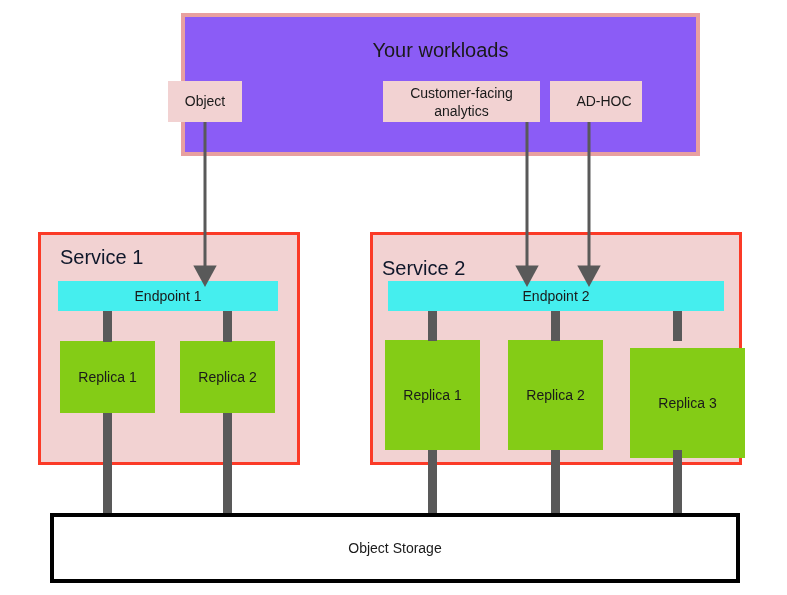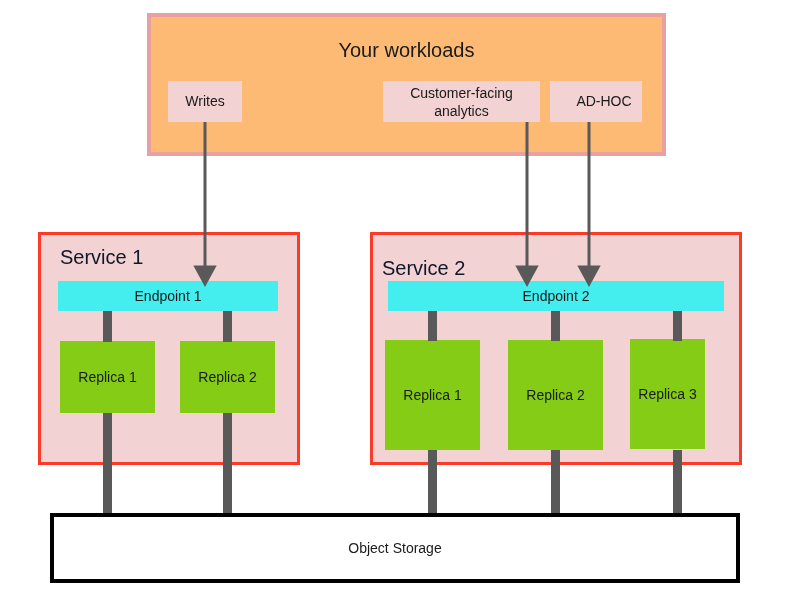--- a/index.html
+++ b/index.html
@@ -23,22 +23,23 @@
     box-sizing: border-box;
     display: flex;
     align-items: center;
     justify-content: center;
     text-align: center;
     color: #1a1a1a;
   }
   
   .workloads-box {
     border: 4px solid #e8a0a0;
-    background: #fdba74;
+    background: #8b5cf6;
     display: block;
+    margin-left: 34px;
   }
   .workloads-title {
     position: absolute;
     width: 100%;
     text-align: center;
     color: #1a1a1a;
     font-size: 20px;
     font-family: "Liberation Sans", sans-serif;
   }
   
@@ -96,21 +97,21 @@
 <body>
 
 <div id="canvas">
 
   <div class="node workloads-box" id="workloads-box" style="left: 147px; top: 13px; width: 519px; height: 143px;">
     <div class="workloads-title" id="workloads-title" style="top: 22px;">Your workloads</div>
   </div>
 
   <div id="chips-layer">
       <div class="node chip" style="left: 168px; top: 81px; width: 74px; height: 41px;">
-        <span>Writes</span>
+        <span>Object</span>
       </div>
       <div class="node chip" style="left: 383px; top: 81px; width: 157px; height: 41px; align-items: flex-end;">
         <span>Customer-facing analytics</span>
       </div>
       <div class="node chip" style="left: 550px; top: 81px; width: 92px; height: 41px; padding-left: 20px;">
         <span>AD-HOC</span>
       </div>
     </div>
 
   <div id="services-layer">
@@ -129,21 +130,21 @@
       <div class="service-title" style="left: 382px; top: 257px;">Service 2</div>
       <div class="node endpoint" style="left: 388px; top: 281px; width: 336px; height: 30px;">
         <span>Endpoint 2</span>
       </div>
       <div class="node replica" style="left: 385px; top: 340px; width: 95px; height: 110px;">
         <span>Replica 1</span>
       </div>
       <div class="node replica" style="left: 508px; top: 340px; width: 95px; height: 110px;">
         <span>Replica 2</span>
       </div>
-      <div class="node replica" style="left: 630px; top: 339px; width: 75px; height: 110px;">
+      <div class="node replica" style="left: 630px; top: 348px; width: 115px; height: 110px;">
         <span>Replica 3</span>
       </div>
     </div>
 
   <div id="connectors-layer">
       <div class="connector" style="left: 103px; top: 311px; width: 9px; height: 31px;"></div>
       <div class="connector" style="left: 223px; top: 311px; width: 9px; height: 31px;"></div>
       <div class="connector" style="left: 428px; top: 311px; width: 9px; height: 30px;"></div>
       <div class="connector" style="left: 551px; top: 311px; width: 9px; height: 30px;"></div>
       <div class="connector" style="left: 673px; top: 311px; width: 9px; height: 30px;"></div>

